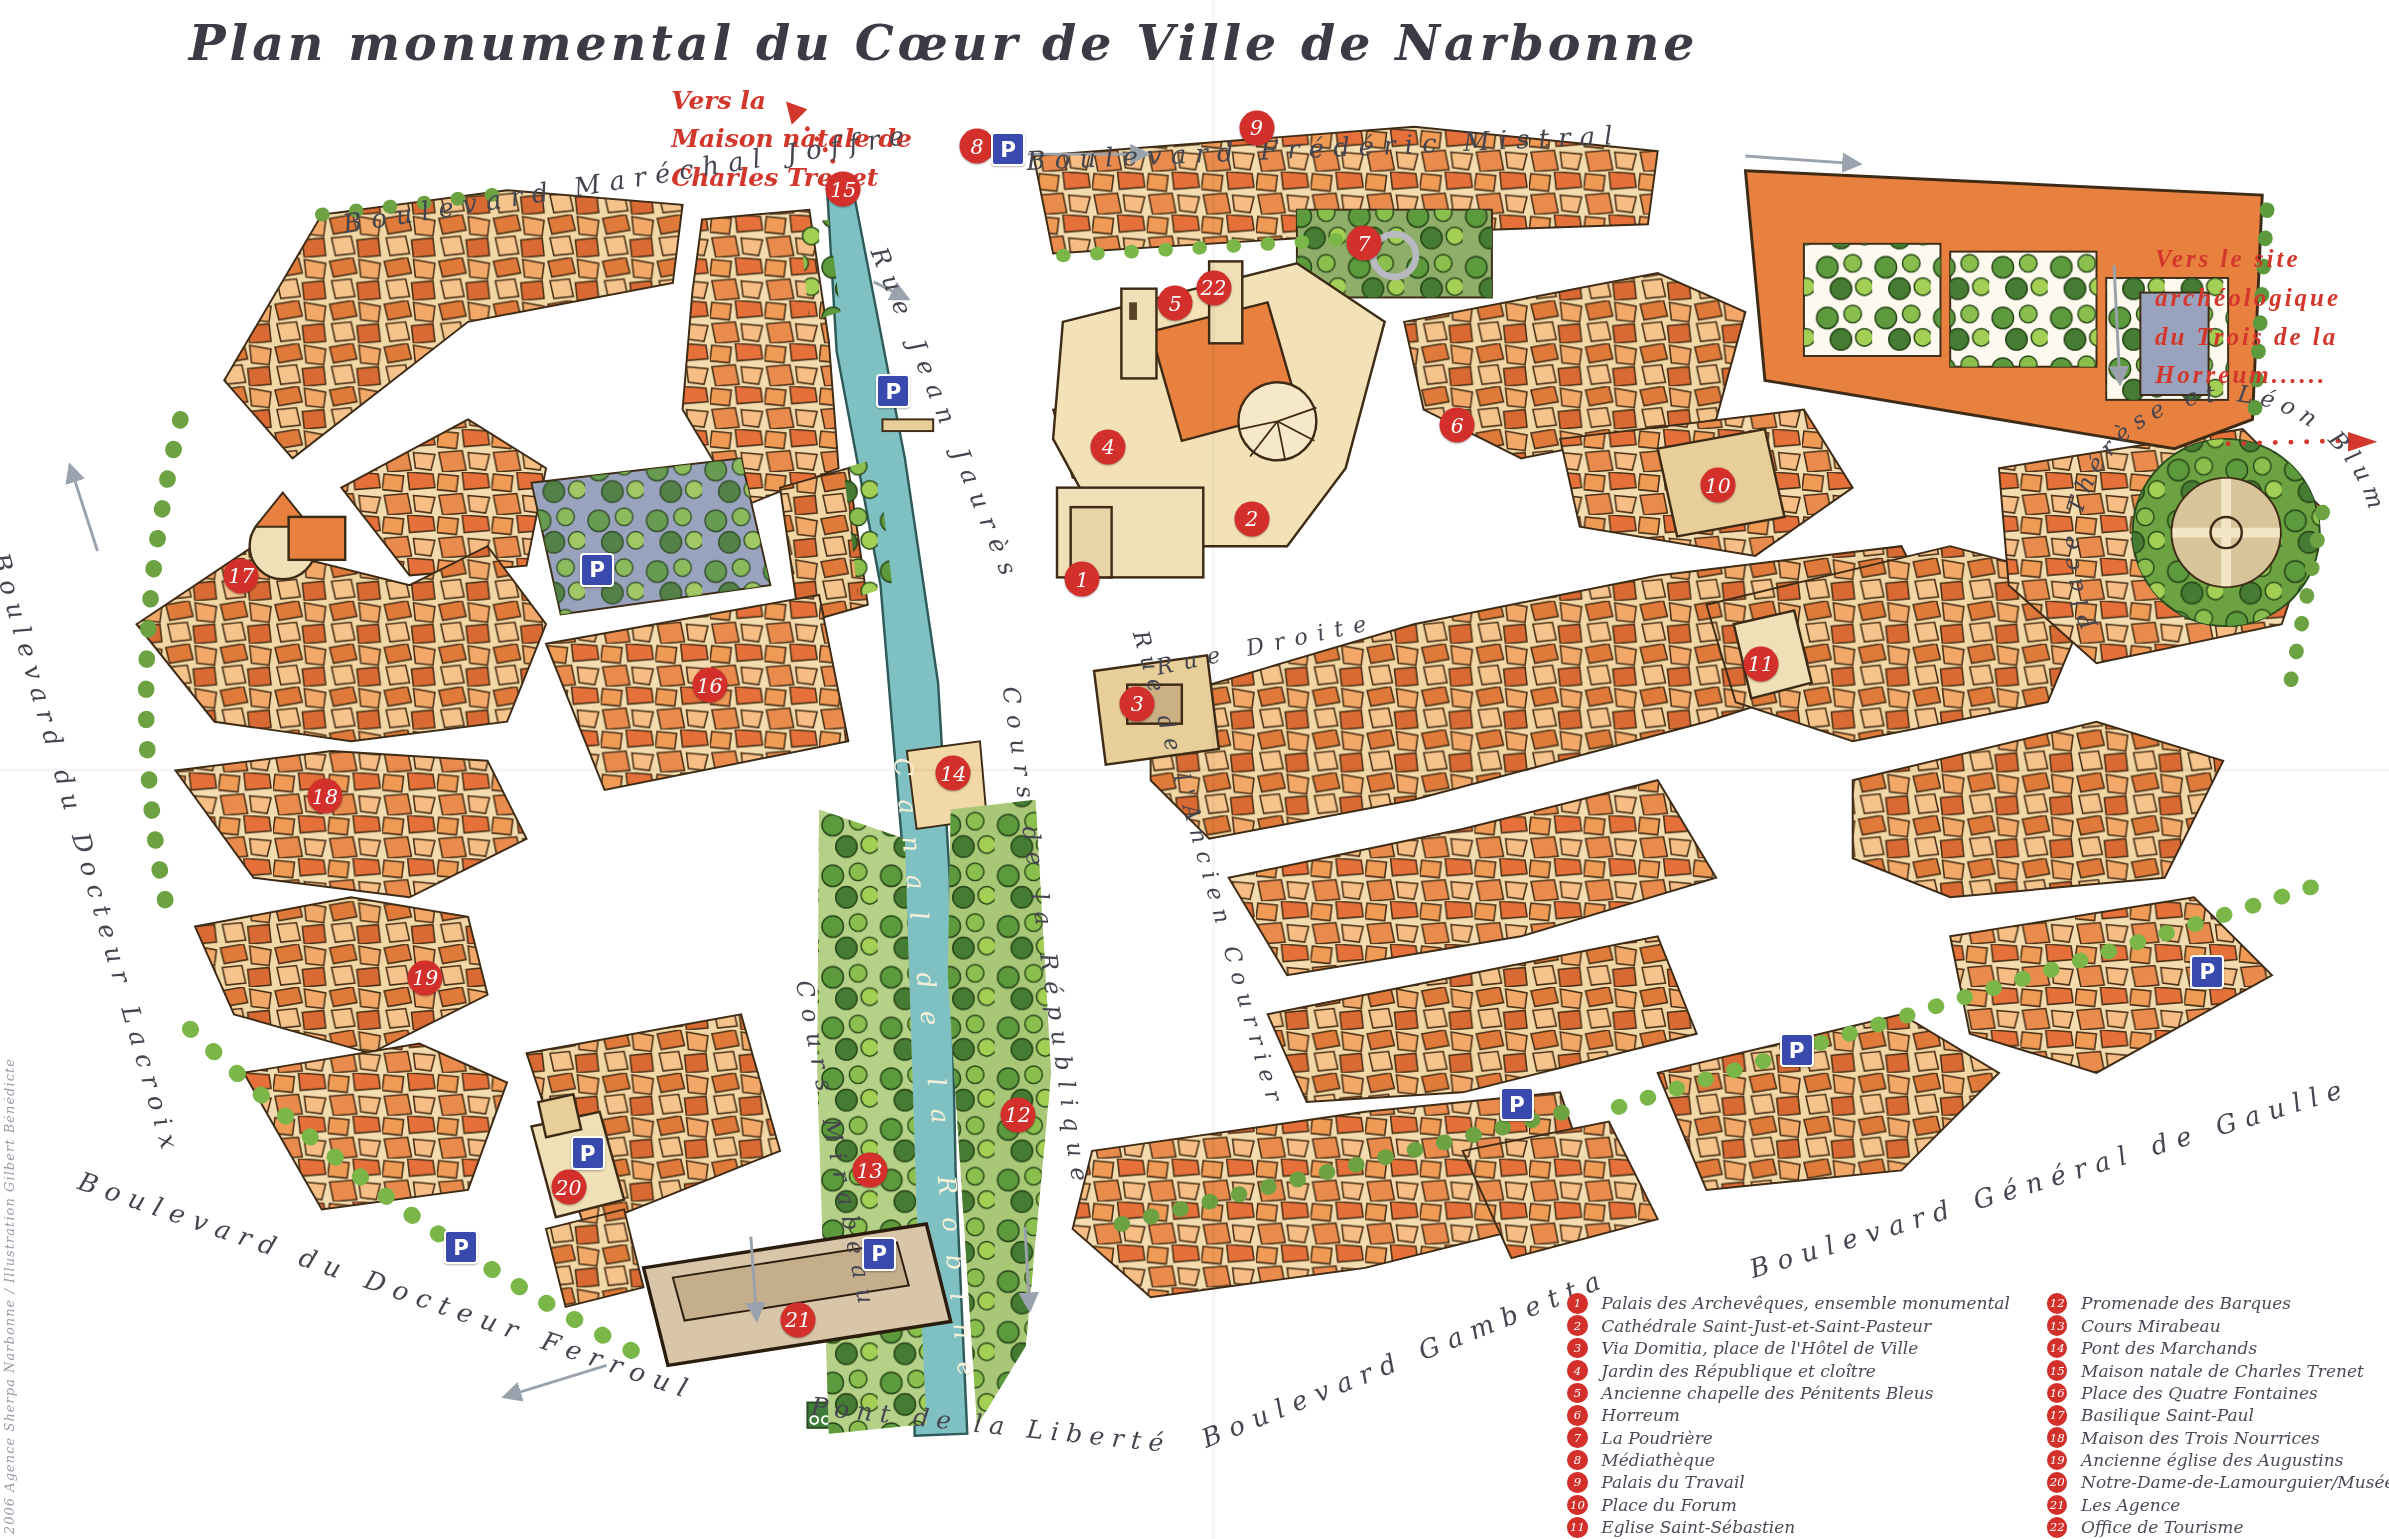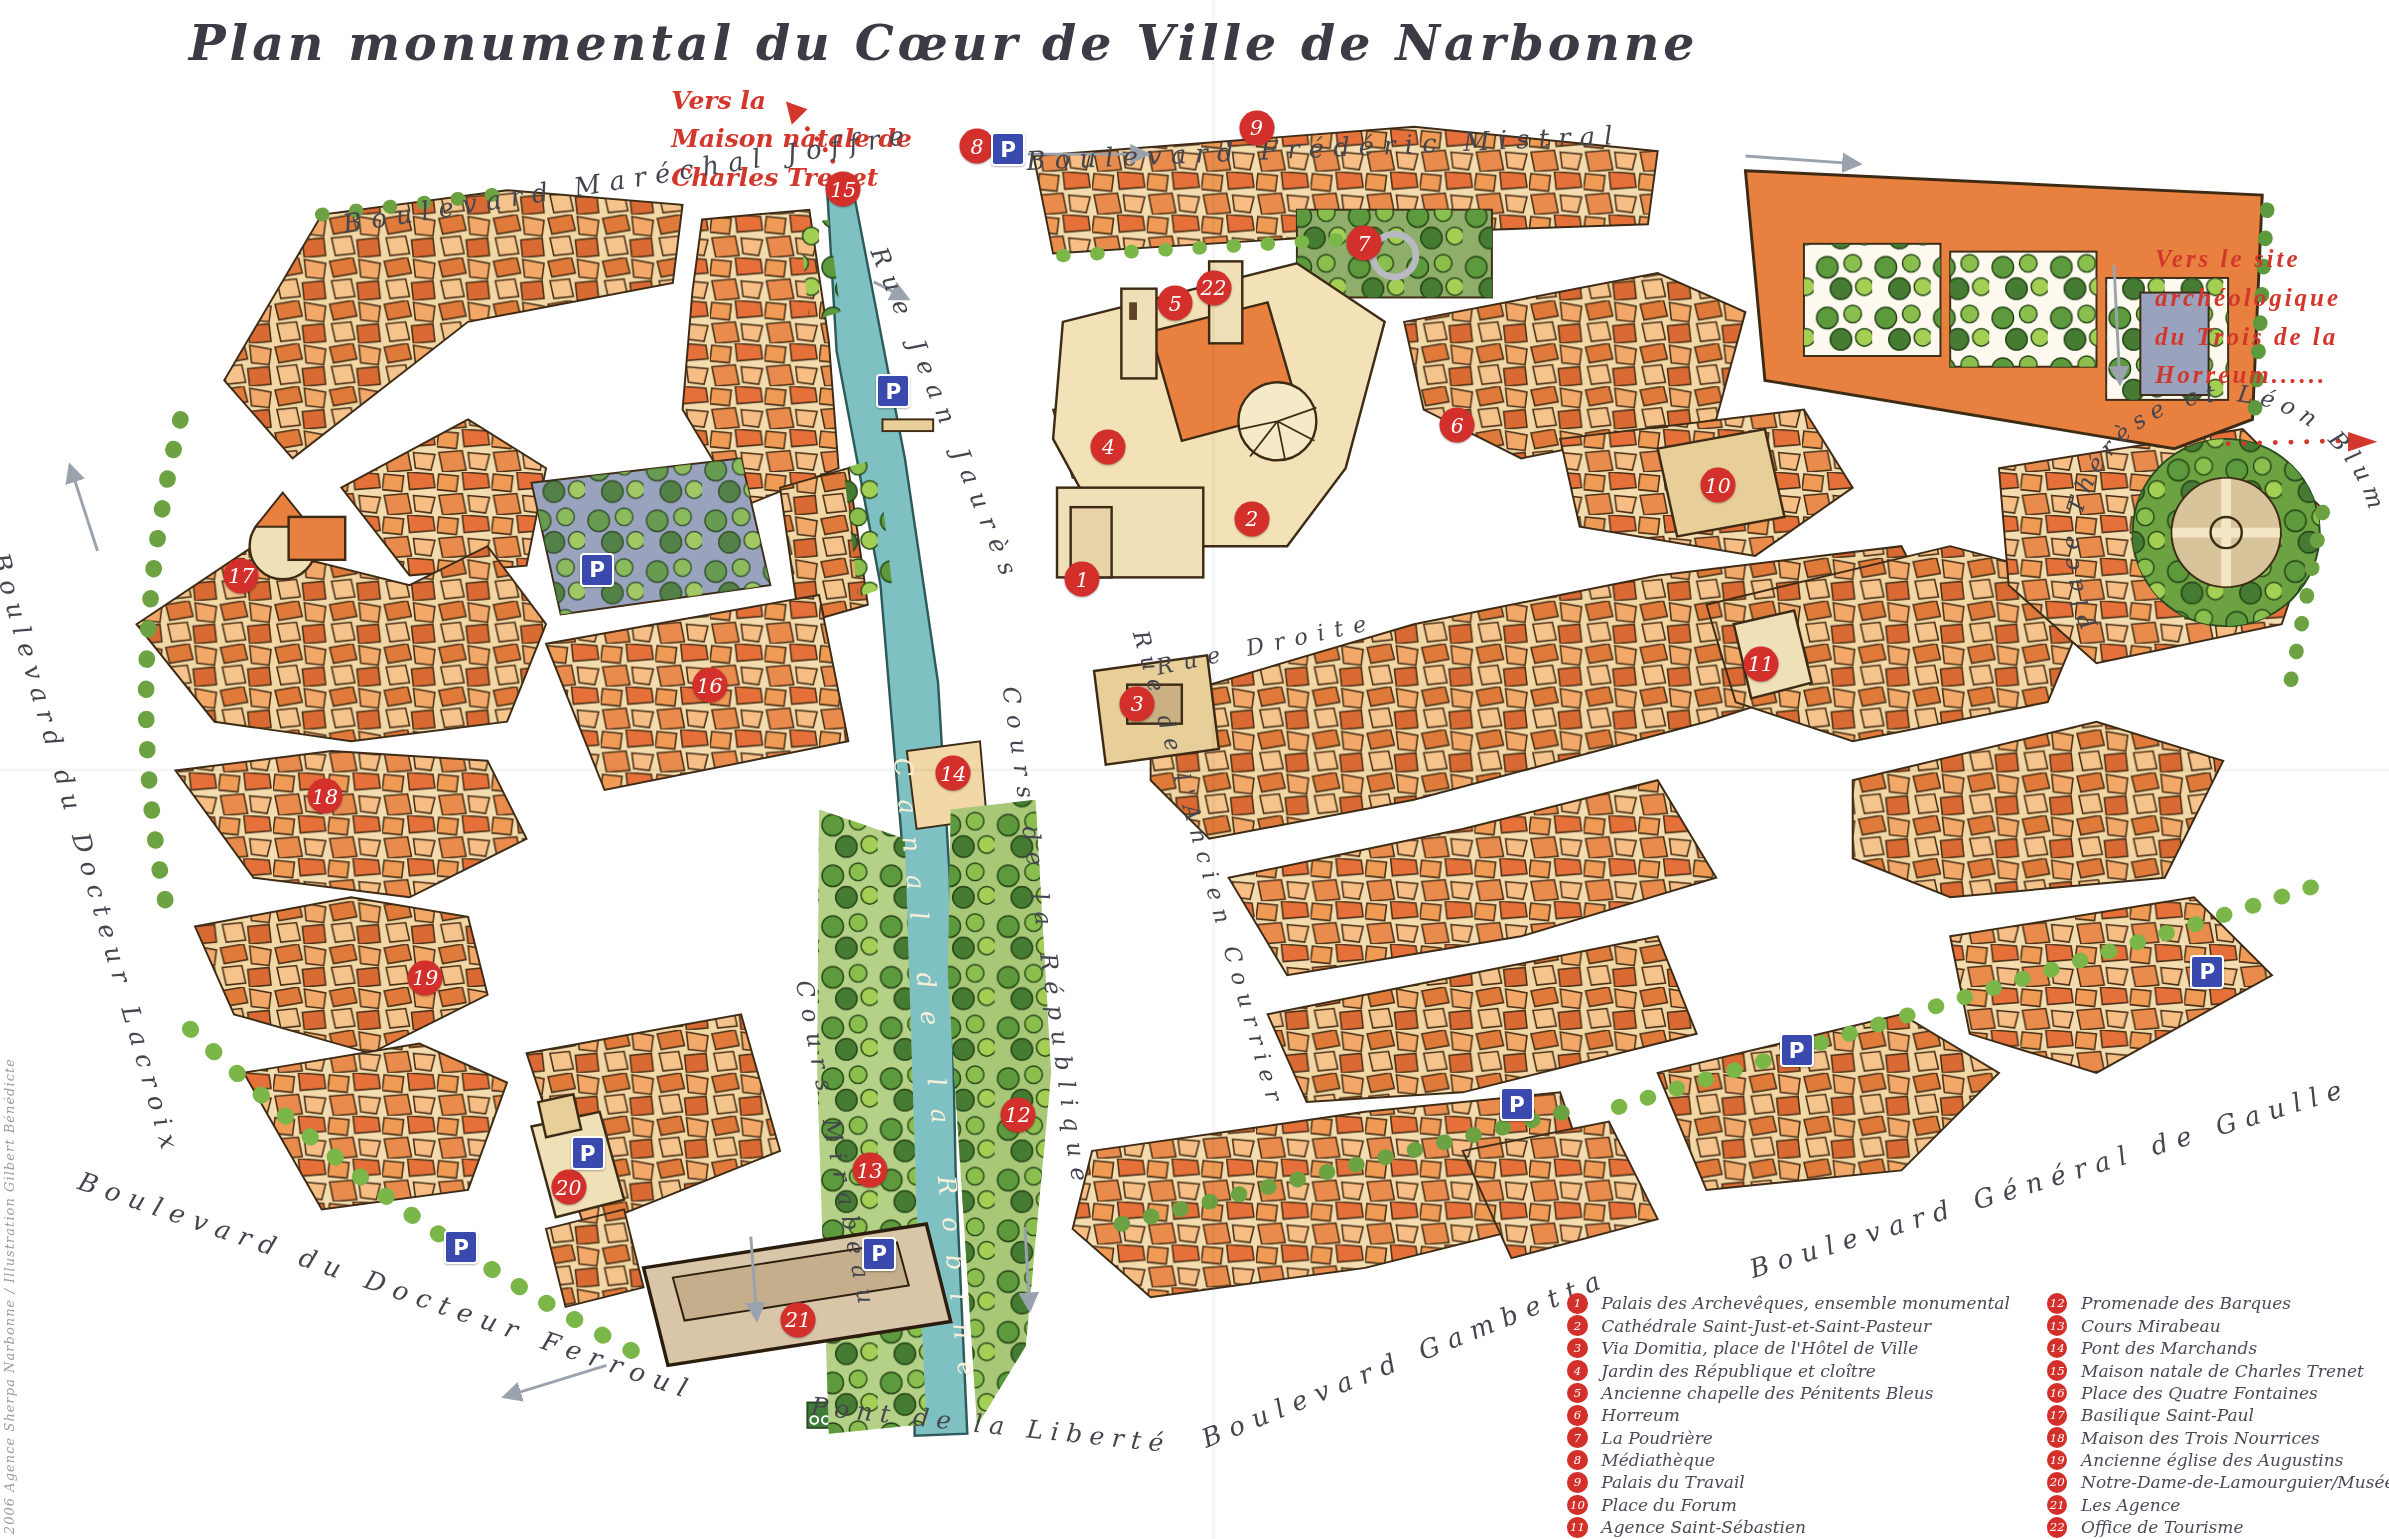--- a/index.html
+++ b/index.html
@@ -321,21 +321,21 @@
       <div class="legend-row">
         <span class="legend-dot" style="background: rgb(211, 48, 44);">9</span>
         <span class="legend-label">Palais du Travail</span>
       </div>
       <div class="legend-row">
         <span class="legend-dot" style="background: rgb(211, 48, 44);">10</span>
         <span class="legend-label">Place du Forum</span>
       </div>
       <div class="legend-row">
         <span class="legend-dot" style="background: rgb(211, 48, 44);">11</span>
-        <span class="legend-label">Agence Saint-Sébastien</span>
+        <span class="legend-label">Eglise Saint-Sébastien</span>
       </div>
     </div>
   <div class="legend-col" id="legend-right">
       <div class="legend-row">
         <span class="legend-dot" style="background: rgb(211, 48, 44);">12</span>
         <span class="legend-label">Promenade des Barques</span>
       </div>
       <div class="legend-row">
         <span class="legend-dot" style="background: rgb(211, 48, 44);">13</span>
         <span class="legend-label">Cours Mirabeau</span>

